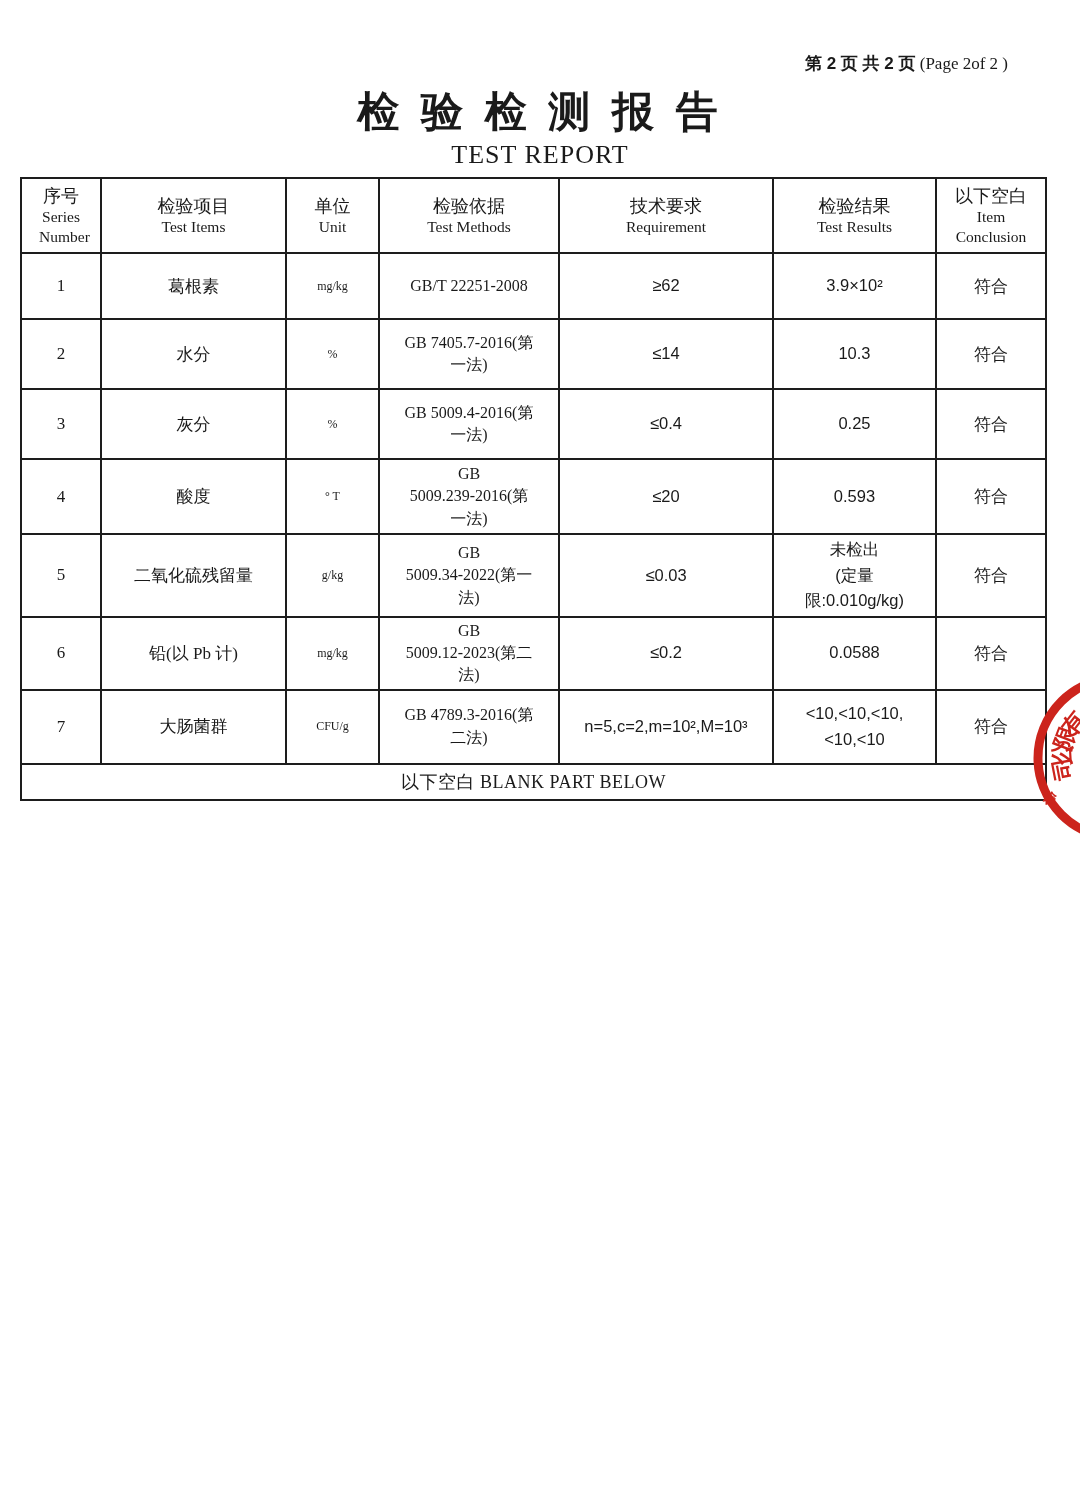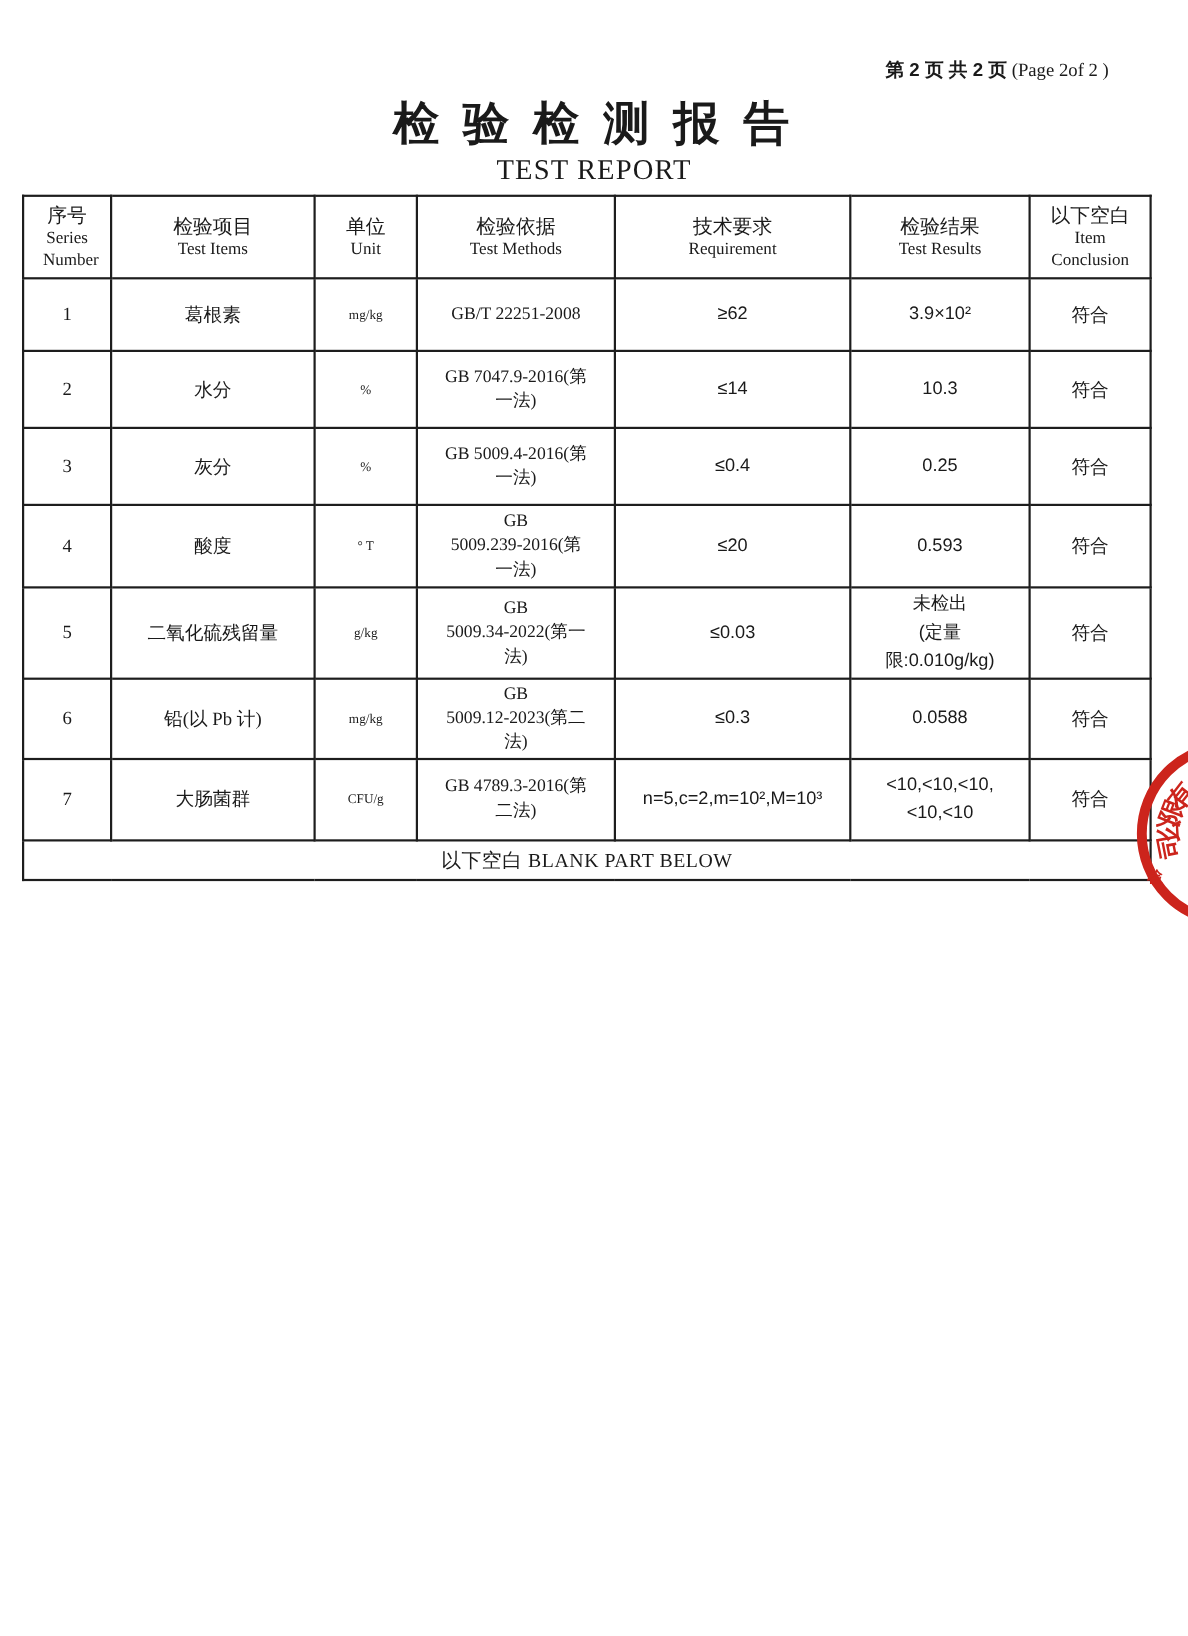--- a/index.html
+++ b/index.html
@@ -124,21 +124,21 @@
         <td class="c-method">GB/T 22251-2008</td>
         <td class="c-req">≥62</td>
         <td class="c-res">3.9×10²</td>
         <td class="c-con">符合</td>
       </tr>
 
       <tr class="r2">
         <td class="c-no">2</td>
         <td class="c-item">水分</td>
         <td class="c-unit">%</td>
-        <td class="c-method">GB 7047.9-2016(第
+        <td class="c-method">GB 7405.7-2016(第
 一法)</td>
         <td class="c-req">≤14</td>
         <td class="c-res">10.3</td>
         <td class="c-con">符合</td>
       </tr>
 
       <tr class="r3">
         <td class="c-no">3</td>
         <td class="c-item">灰分</td>
         <td class="c-unit">%</td>
@@ -174,21 +174,21 @@
         <td class="c-con">符合</td>
       </tr>
 
       <tr class="r6">
         <td class="c-no">6</td>
         <td class="c-item">铅(以 Pb 计)</td>
         <td class="c-unit">mg/kg</td>
         <td class="c-method">GB
 5009.12-2023(第二
 法)</td>
-        <td class="c-req">≤0.3</td>
+        <td class="c-req">≤0.2</td>
         <td class="c-res">0.0588</td>
         <td class="c-con">符合</td>
       </tr>
 
       <tr class="r7">
         <td class="c-no">7</td>
         <td class="c-item">大肠菌群</td>
         <td class="c-unit">CFU/g</td>
         <td class="c-method">GB 4789.3-2016(第
 二法)</td>

